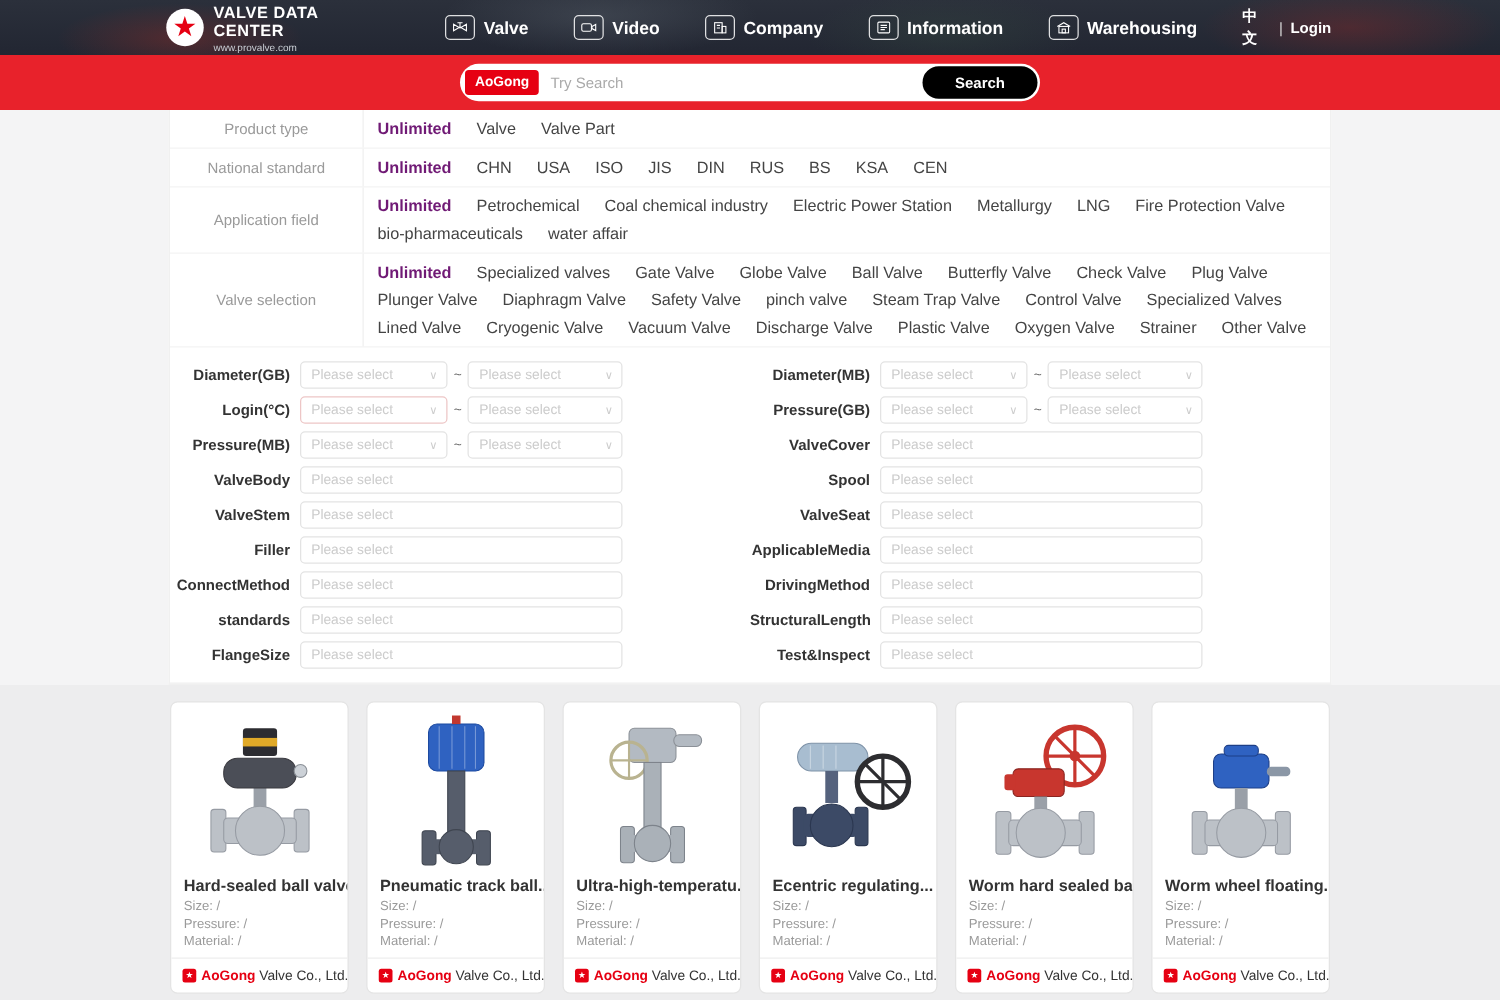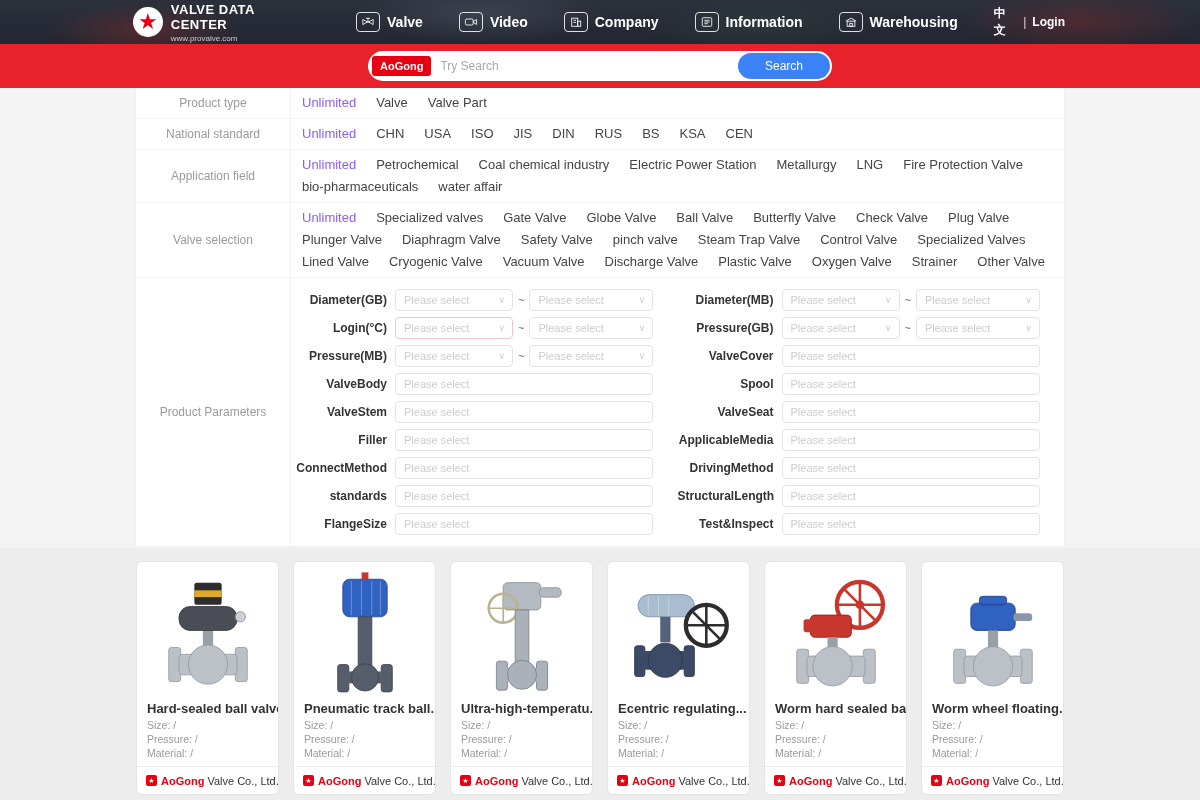--- a/index.html
+++ b/index.html
@@ -34,33 +34,33 @@
 
   
   .redbar { height:44px; background:#e8222b; display:flex; align-items:center; justify-content:center; }
   .pill { width:464px; height:30px; background:#fff; border-radius:15px;
     display:flex; align-items:center; padding:2px 2px 2px 4px; }
   .src-badge { background:#e60012; color:#fff; font-size:11px; font-weight:bold;
     padding:4px 8px; border-radius:3px; margin-right:9px; cursor:pointer; white-space:nowrap; }
   .src-input { flex:1; border:none; outline:none; font-size:12px; color:#000000;
     font-family:"Liberation Sans",sans-serif; }
   .src-input::placeholder { color:#a9a9a9; }
-  .src-btn { width:92px; height:26px; border:none; border-radius:13px; background:#3b82f6;
-    color:#fff; font-size:12px; font-weight:normal; cursor:pointer;
+  .src-btn { width:92px; height:26px; border:none; border-radius:13px; background:#000000;
+    color:#fff; font-size:12px; font-weight:bold; cursor:pointer;
     font-family:"Liberation Sans",sans-serif; }
 
   
   .main { width:930px; margin:0 auto; background:#fff; border:1px solid #f0f0f0; border-top:none; }
   .frow { display:flex; border-bottom:1px solid #f3f3f3; min-height:29px; }
   .frow-label { width:155px; min-width:155px; color:#9a9a9a; font-size:12px;
     display:flex; align-items:center; justify-content:center; text-align:center;
     border-right:1px solid #f0f0f0; }
   .frow-opts { flex:1; display:flex; flex-wrap:wrap; align-items:center; padding:4px 0 4px 1px; }
   .opt { font-size:13px; color:#444; line-height:20px; margin:1px 10px; cursor:pointer; white-space:nowrap; }
-  .opt.active { color:#8b5cf6; }
+  .opt.active { color:#701a75;font-weight:bold; }
 
   
   .params { display:flex; border-bottom:1px solid #f0f0f0; }
   .params-grid { flex:1; display:flex; padding:8px 0; }
   .pcol { width:50%; }
   .prow { display:flex; align-items:center; height:28px; }
   .plabel { width:96px; min-width:96px; text-align:right; font-size:12px; color:#333;
     font-weight:bold; margin-right:8px; white-space:nowrap; }
   .sel { width:118px; height:22px; border:1px solid #e3e3e3; border-radius:4px; background:#fff;
     display:flex; align-items:center; justify-content:space-between;
@@ -234,21 +234,20 @@
           <span class="opt">Vacuum Valve</span>
           <span class="opt">Discharge Valve</span>
           <span class="opt">Plastic Valve</span>
           <span class="opt">Oxygen Valve</span>
           <span class="opt">Strainer</span>
           <span class="opt">Other Valve</span>
         </div>
       </div>
     </div>
   <div class="params">
-    <div class="frow-label">Product Parameters</div>
     <div class="params-grid">
       <div class="pcol" id="pcol-left">
           <div class="prow">
             <span class="plabel">Diameter(GB)</span>
             <div class="sel">
               <span class="ph">Please select</span>
               <span class="chev">∨</span>
             </div>
             <span class="tilde">~</span>
             <div class="sel w2">

